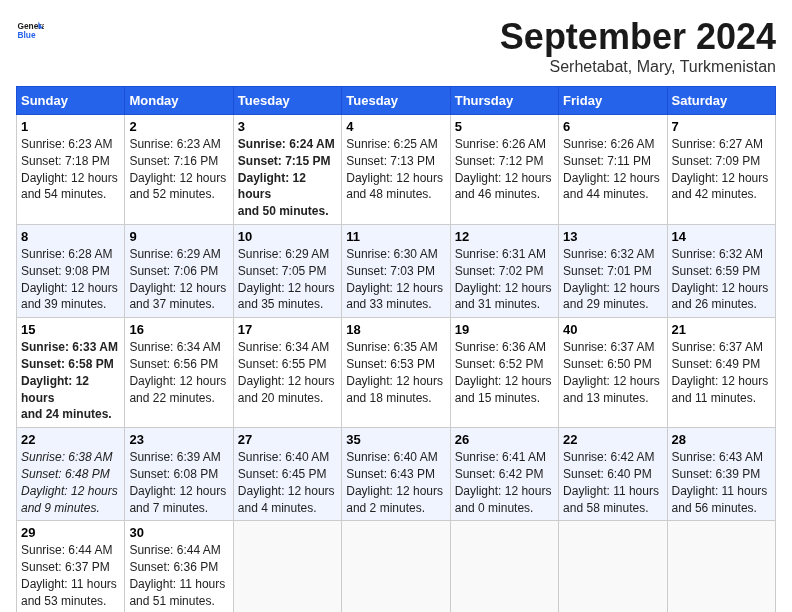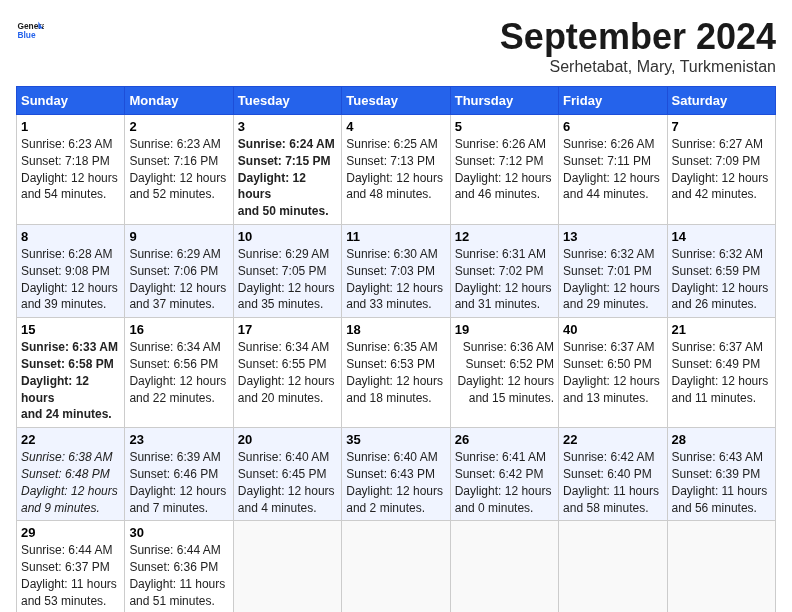--- a/index.html
+++ b/index.html
@@ -233,21 +233,21 @@
         </td>
         <td>
           <span class="day-num">18</span>
           <div class="day-info" style="white-space: pre-line;">Sunrise: 6:35 AM
 Sunset: 6:53 PM
 Daylight: 12 hours
 and 18 minutes.</div>
         </td>
         <td>
           <span class="day-num">19</span>
-          <div class="day-info" style="white-space: pre-line; text-align: right;">Sunrise: 6:36 AM
+          <div class="day-info" style="white-space: pre-line;">Sunrise: 6:36 AM
 Sunset: 6:52 PM
 Daylight: 12 hours
 and 15 minutes.</div>
         </td>
         <td>
           <span class="day-num">40</span>
           <div class="day-info" style="white-space: pre-line;">Sunrise: 6:37 AM
 Sunset: 6:50 PM
 Daylight: 12 hours
 and 13 minutes.</div>
@@ -264,26 +264,26 @@
         <td>
           <span class="day-num">22</span>
           <div class="day-info" style="white-space: pre-line; font-style: italic;">Sunrise: 6:38 AM
 Sunset: 6:48 PM
 Daylight: 12 hours
 and 9 minutes.</div>
         </td>
         <td>
           <span class="day-num">23</span>
           <div class="day-info" style="white-space: pre-line;">Sunrise: 6:39 AM
-Sunset: 6:46 PM
+Sunset: 6:08 PM
 Daylight: 12 hours
 and 7 minutes.</div>
         </td>
         <td>
-          <span class="day-num">20</span>
+          <span class="day-num">27</span>
           <div class="day-info" style="white-space: pre-line;">Sunrise: 6:40 AM
 Sunset: 6:45 PM
 Daylight: 12 hours
 and 4 minutes.</div>
         </td>
         <td>
           <span class="day-num">35</span>
           <div class="day-info" style="white-space: pre-line;">Sunrise: 6:40 AM
 Sunset: 6:43 PM
 Daylight: 12 hours

